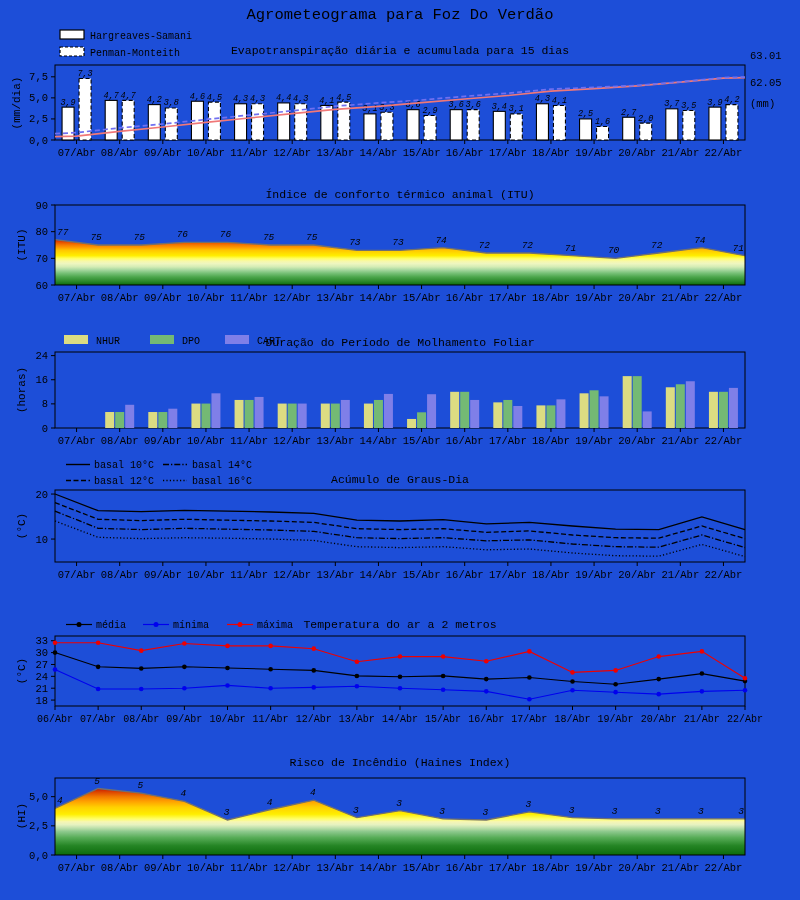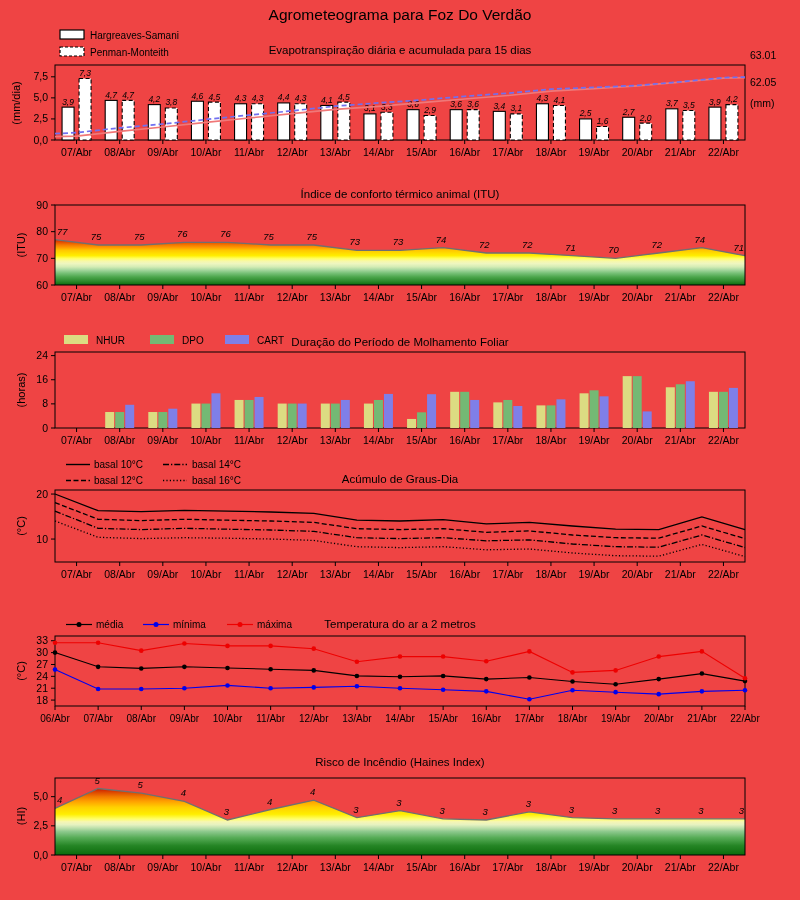--- a/index.html
+++ b/index.html
@@ -1,17 +1,17 @@
 <!DOCTYPE html>
 <html><head>
 <meta charset="utf-8">
 <style>
   html,body{margin:0;padding:0;background:#fff}
-  #page{position:relative;width:800px;height:900px;background:#ef4444;overflow:hidden;
-        font-family:Liberation Sans, sans-serif}
+  #page{position:relative;width:800px;height:900px;background:#1d4ed8;overflow:hidden;
+        font-family:Liberation Mono, monospace}
   .main-title{position:absolute;top:6px;left:0;width:800px;text-align:center;
               font-size:15.5px;color:#000}
   svg{position:absolute;left:0}
   svg text{fill:#000}
   .chart-title{font-size:11.5px;text-anchor:middle}
   .ylab{font-size:11px;text-anchor:middle}
   .rlab{font-size:10.5px}
 </style>
 </head>
 <body>

